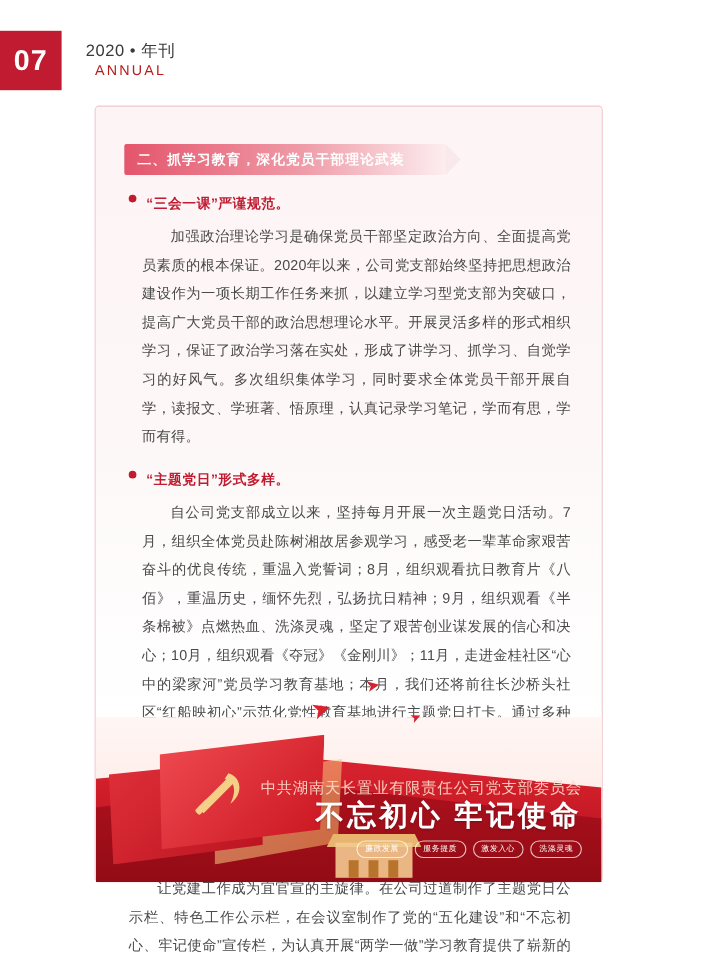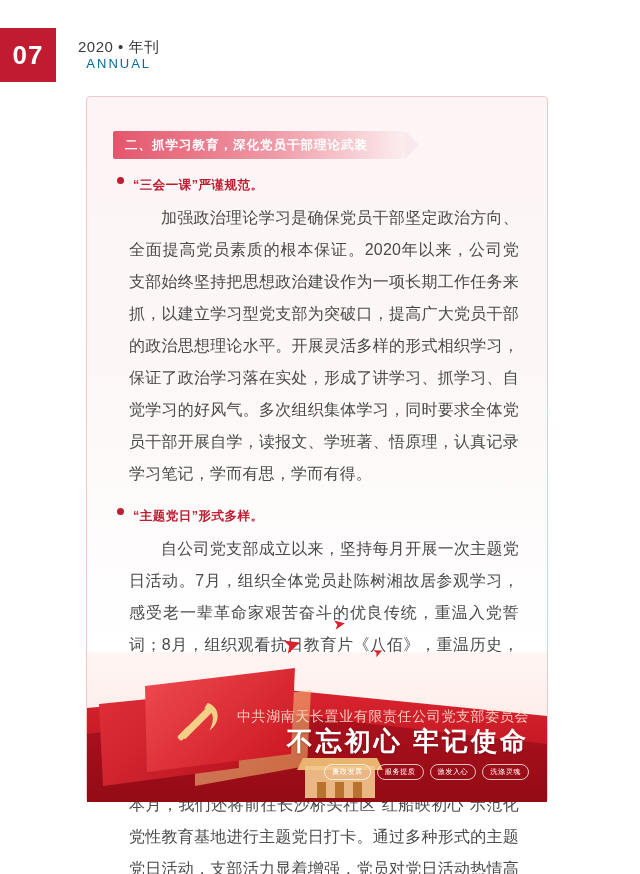--- a/index.html
+++ b/index.html
@@ -50,21 +50,21 @@
     line-height: 1.25;
     text-align: center;
   }
   .header-year {
     font-size: 15px;
     color: #3a3a3a;
     letter-spacing: 0.5px;
   }
   .header-annual {
     font-size: 13px;
-    color: #0369a1;
+    color: #b91c1c;
     letter-spacing: 2px;
   }
 
   
   .panel {
     position: absolute;
     left: 86px;
     top: 96px;
     width: 462px;
     height: 706px;
@@ -134,21 +134,21 @@
   }
   .sub-head-text {
     color: #c01b30;
     font-size: 12.5px;
     font-weight: bold;
     letter-spacing: 0.5px;
   }
 
   p.body-text {
     margin: 0 0 6px 0;
-    font-size: 16px;
+    font-size: 13px;
     line-height: 2.0;
     color: #4a4a4a;
     text-align: justify;
     text-indent: 2em;
     letter-spacing: 0.2px;
   }
 
   .para-block {
     padding: 0 4px 0 16px;
   }

